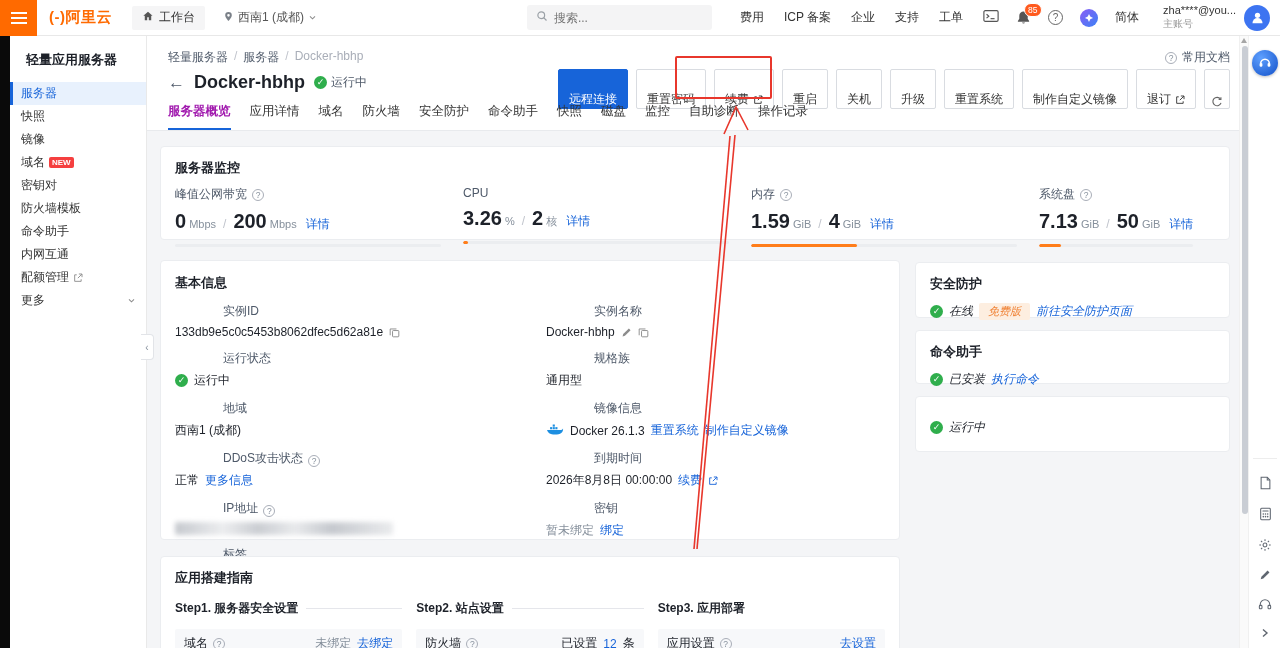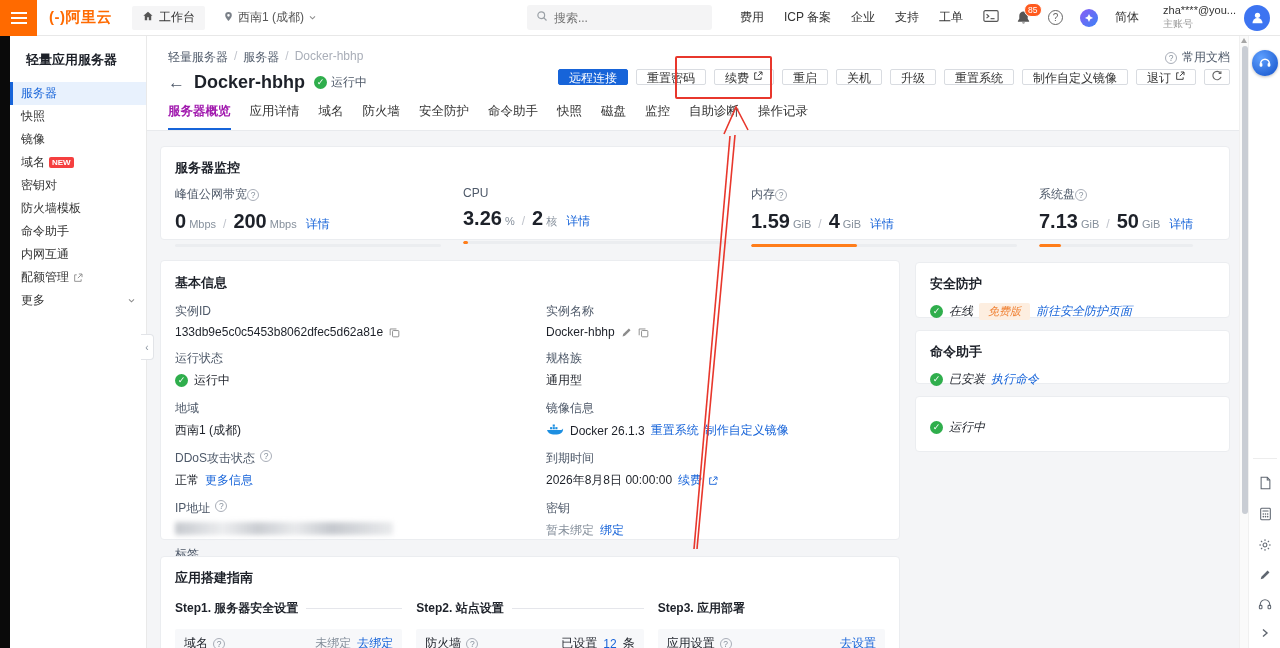--- a/index.html
+++ b/index.html
@@ -44,56 +44,56 @@
   .content-head { position:absolute; left:0; top:0; right:0; height:95px; background:#fff; border-bottom:1px solid #e8eaed; }
   .breadcrumb { position:absolute; left:21px; top:13px; font-size:12px; color:#4e5969; display:flex; gap:6px; }
   .breadcrumb .sep { color:#c0c4cc; }
   .breadcrumb .last { color:#a9aeb8; }
   .docs-link { position:absolute; right:10px; top:13px; font-size:12px; color:#4e5969; display:flex; align-items:center; gap:5px; cursor:pointer; }
   .title-row { position:absolute; left:21px; top:36px; display:flex; align-items:center; gap:9px; }
   .back-arrow { font-size:17px; color:#4e5969; cursor:pointer; }
   .page-title { font-size:18px; font-weight:bold; color:#1d2129; }
   .status-inline { display:flex; align-items:center; gap:4px; font-size:12px; color:#4e5969; }
   .actions { position:absolute; right:10px; top:33px; display:flex; gap:8px; }
-  .btn { height:16px; display:inline-flex; align-items:flex-start; gap:4px; padding:0 10px; background:#fff; border:1px solid #d9dce1; border-radius:2px; font-size:12px; color:#333; cursor:pointer; white-space:nowrap; }
+  .btn { height:40px; display:inline-flex; align-items:flex-end; gap:4px; padding:0 10px; background:#fff; border:1px solid #d9dce1; border-radius:2px; font-size:12px; color:#333; cursor:pointer; white-space:nowrap; }
   .btn.primary { background:#1764d9; border-color:#1764d9; color:#fff; }
   .btn.iconbtn { width:26px; padding:0; justify-content:center; color:#666; }
   .tabs { position:absolute; left:21px; bottom:0; display:flex; gap:19px; }
   .tab { font-size:12.5px; color:#333; padding-bottom:8px; cursor:pointer; white-space:nowrap; border-bottom:2px solid transparent; }
   .tab.active { color:#a21caf; border-bottom-color:#1764d9; font-weight:bold; }
 
   .card { position:absolute; background:#fff; border:1px solid #ebedf0; border-radius:4px; }
   .card-title { font-size:13px; font-weight:bold; color:#1d2129; }
 
   
   .monitor { left:13px; top:110px; width:1070px; height:94px; padding:12px 14px; }
   .metrics { display:flex; margin-top:9px; }
   .metric { width:288px; }
   .metric:last-child { flex:1; }
-  .mlabel { display:flex; align-items:center; font-size:12px; color:#4e5969; }
+  .mlabel { display:flex; align-items:center; gap:5px; font-size:12px; color:#4e5969; }
   .mvalue { display:flex; align-items:baseline; margin-top:7px; }
   .mnum { font-size:20px; font-weight:bold; color:#1d2129; }
   .munit { font-size:11px; color:#86909c; margin-left:3px; }
   .mslash { font-size:12px; color:#c0c4cc; margin:0 7px; }
   .mdetail { margin-left:9px; font-size:12px; }
   .mbar { width:calc(100% - 22px); height:3px; background:#ebedf0; border-radius:2px; margin-top:11px; overflow:hidden; }
   .mbar i { display:block; height:100%; background:#ff7d1a; border-radius:2px; }
 
   .link { color:#1764d9; cursor:pointer; text-decoration:none; }
   .help { width:12px; height:12px; border:1px solid #a9aeb8; border-radius:50%; color:#86909c; font-size:8.5px; display:inline-flex; align-items:center; justify-content:center; flex:none; }
   .okdot { width:13px; height:13px; border-radius:50%; background:#2fae4c; color:#fff; font-size:9px; line-height:13px; text-align:center; flex:none; }
   .okdot::after { content:"✓"; }
 
   
   .info { left:13px; top:224px; width:740px; height:280px; padding:13px 14px; }
   .info-col { position:absolute; top:42px; }
   .info-col.l { left:14px; width:350px; }
   .info-col.r { left:385px; width:330px; }
   .field { margin-bottom:11px; }
-  .flabel { display:flex; align-items:flex-start; gap:5px; font-size:12px; color:#4e5969; margin-bottom:5px; }
+  .flabel { display:flex; align-items:flex-end; gap:5px; font-size:12px; color:#4e5969; margin-bottom:5px;margin-left:48px; }
   .fvalue { display:flex; align-items:center; gap:6px; font-size:12px; color:#1d2129; }
   .muted { color:#86909c; }
   .iconlink { color:#8c8c8c; display:inline-flex; cursor:pointer; }
   .redacted { display:inline-block; width:218px; height:13px; border-radius:2px; filter:blur(2.5px); background:linear-gradient(90deg,rgba(150,156,166,.55),rgba(150,156,166,.18) 22%,rgba(150,156,166,.5) 38%,rgba(150,156,166,.22) 55%,rgba(150,156,166,.55) 72%,rgba(150,156,166,.2)); }
 
   
   .scard { left:768px; width:315px; padding:12px 14px; }
   .scard .row { display:flex; align-items:center; gap:6px; margin-top:10px; font-size:12px; color:#1d2129;font-style:italic; }
   .freebadge { background:#fdeee0; color:#f08438; font-size:11px; padding:1px 9px; border-radius:2px; }
 

